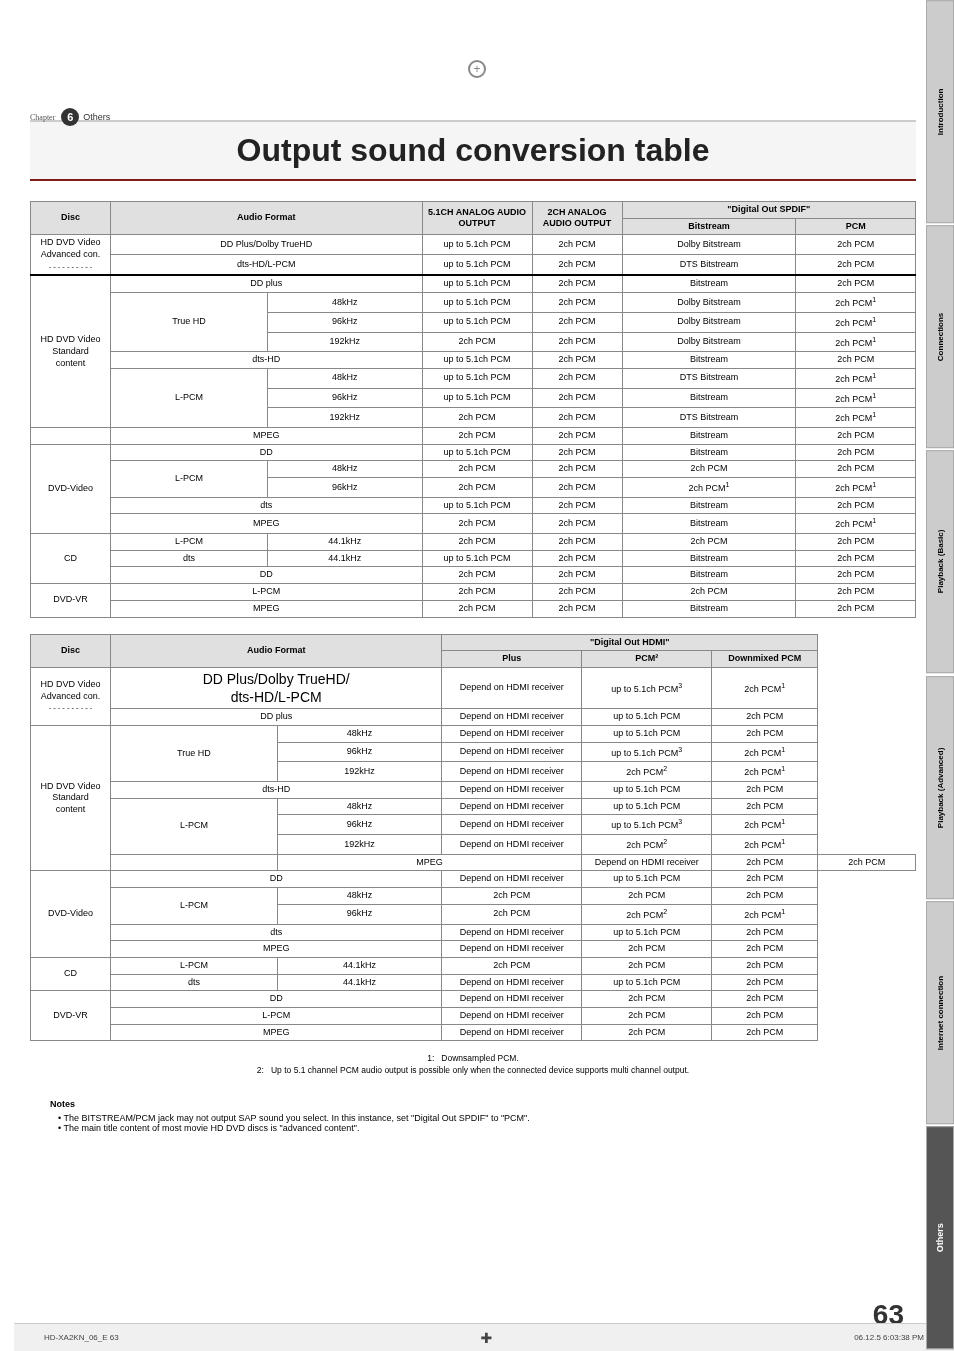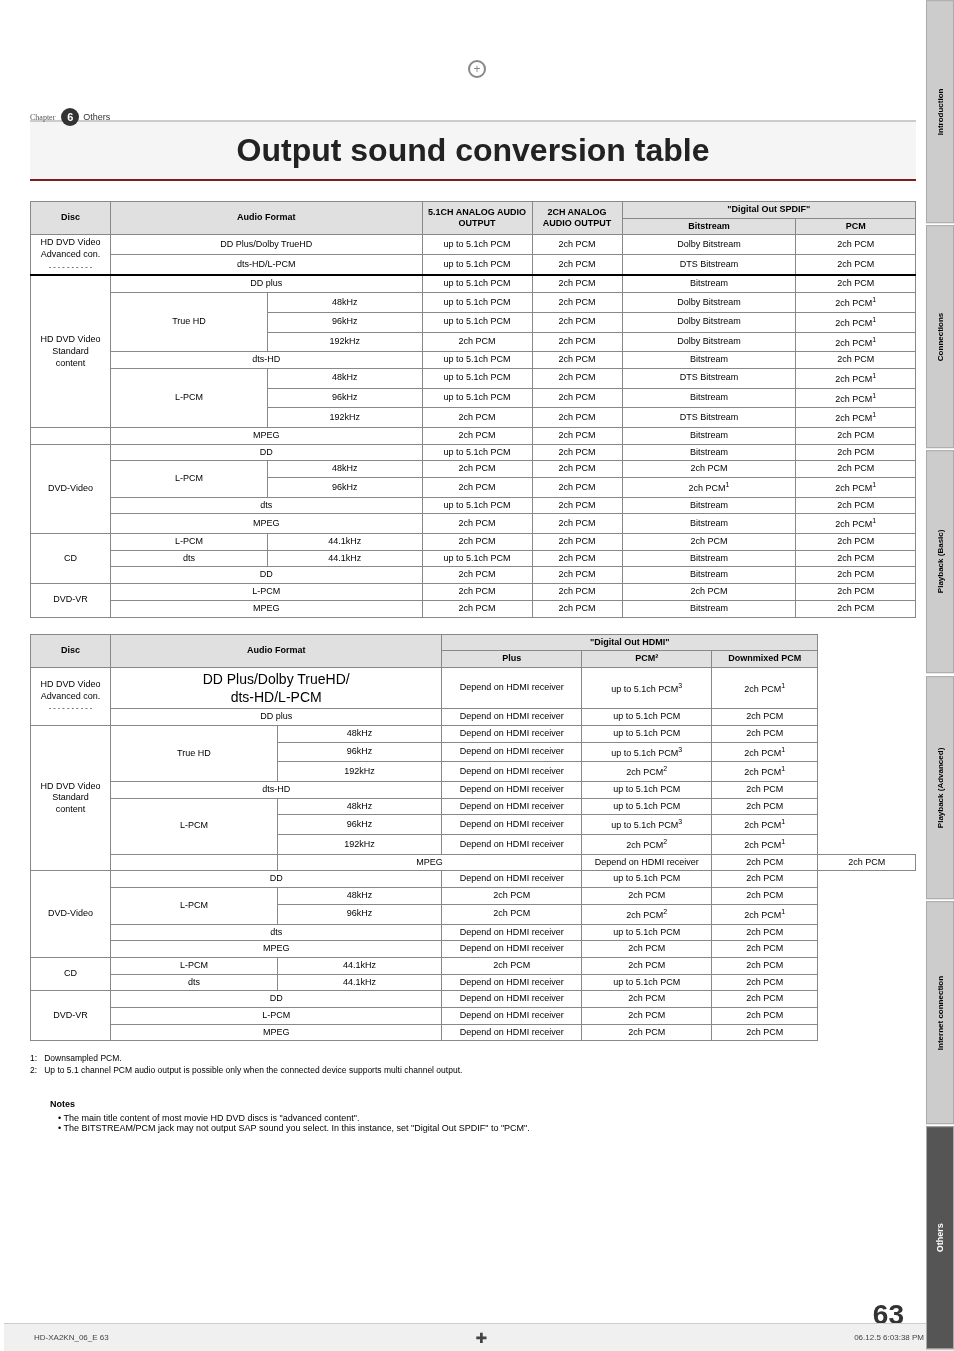--- a/index.html
+++ b/index.html
@@ -130,38 +130,39 @@
     .notes-list {
       list-style: none;
       padding-left: 8px;
     }
     .notes-list li::before {
       content: "• ";
     }
     .footnotes {
       margin-top: 8px;
       font-size: 8.5px;
+      text-align: center;
     }
     .footnotes p {
       margin-bottom: 2px;
     }
     
     .page-number {
       position: absolute;
       bottom: 20px;
       right: 50px;
       font-size: 28px;
       font-weight: bold;
       color: #333;
     }
     
     .footer-bar {
       position: absolute;
       bottom: 0;
-      left: 4px;
+      left: 14px;
       right: 0;
       height: 28px;
       background: #f0f0f0;
       border-top: 1px solid #ccc;
       display: flex;
       align-items: center;
       padding: 0 30px;
       font-size: 8px;
       color: #444;
       justify-content: space-between;
@@ -558,22 +559,22 @@
     </table>
 
     <div class="footnotes">
       <p>1: &nbsp; Downsampled PCM.</p>
       <p>2: &nbsp; Up to 5.1 channel PCM audio output is possible only when the connected device supports multi channel output.</p>
     </div>
 
     <div class="notes-section" style="margin-top:24px;">
       <div class="notes-title">Notes</div>
       <ul class="notes-list">
+        <li>The BITSTREAM/PCM jack may not output SAP sound you select. In this instance, set "Digital Out SPDIF" to "PCM".</li>
         <li>The main title content of most movie HD DVD discs is "advanced content".</li>
-        <li>The BITSTREAM/PCM jack may not output SAP sound you select. In this instance, set "Digital Out SPDIF" to "PCM".</li>
       </ul>
     </div>
 
   </div>
 
   <div class="page-number">63</div>
 
   <div class="footer-bar">
     <span>HD-XA2KN_06_E  63</span>
     <span style="font-size:14px;">✚</span>

